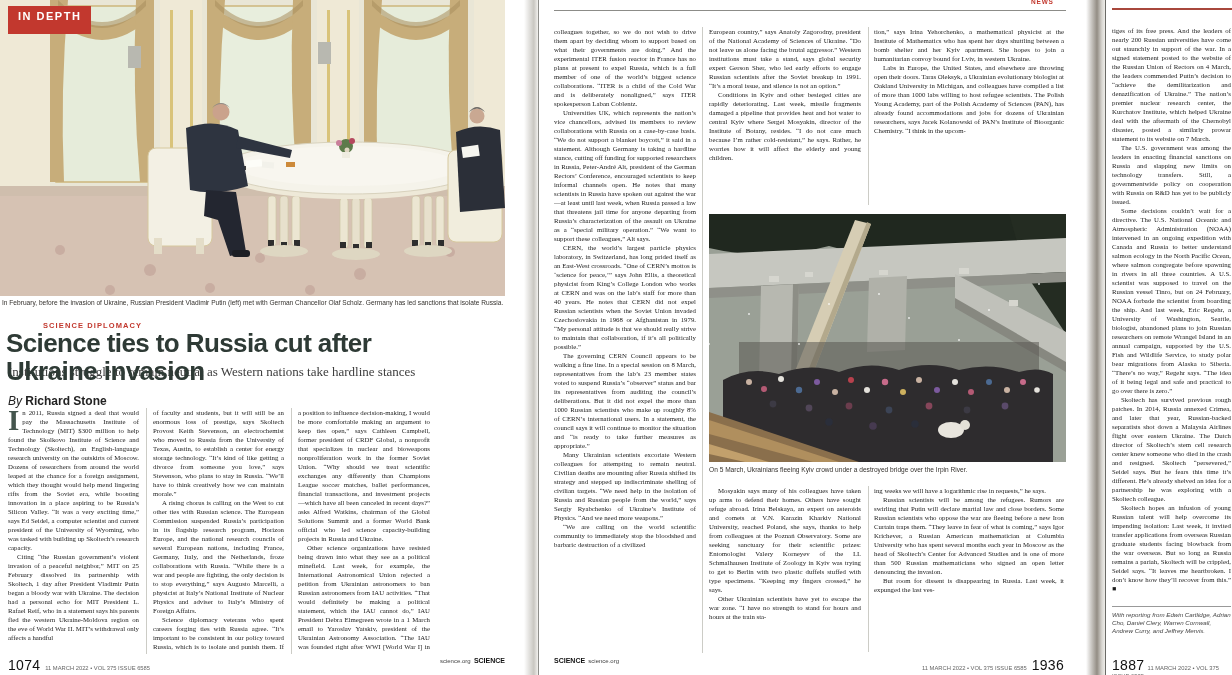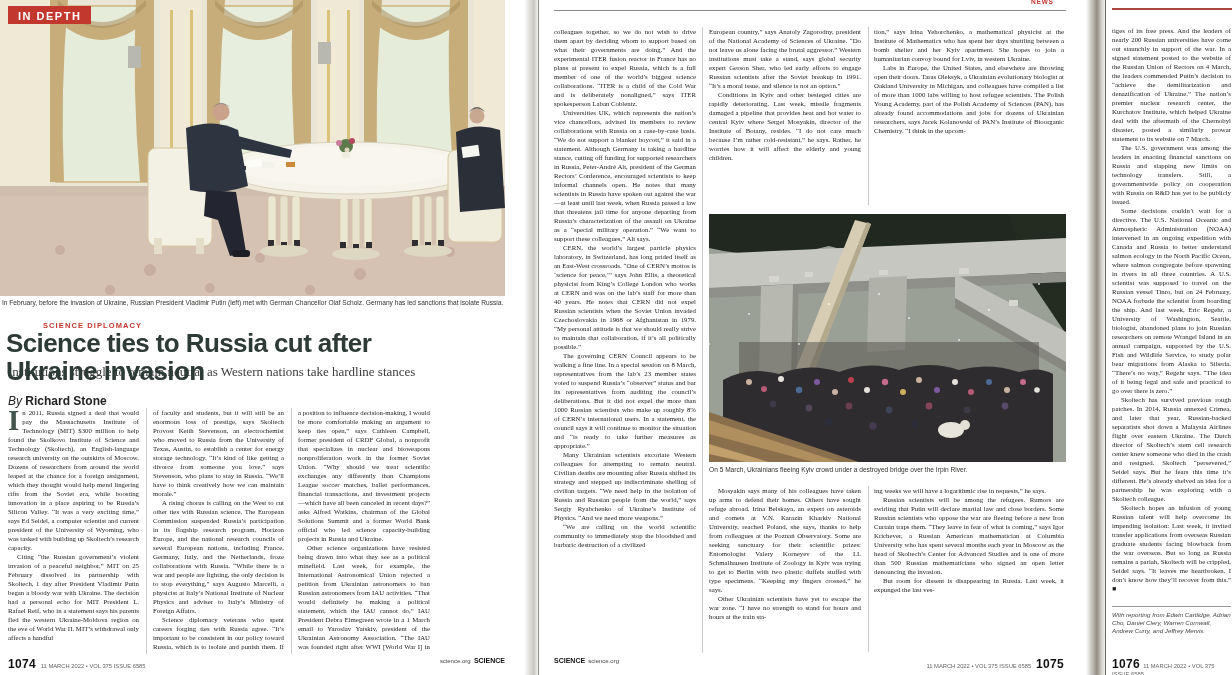--- a/index.html
+++ b/index.html
@@ -1,39 +1,39 @@
 <!DOCTYPE html>
 <html><head>
 <meta charset="utf-8">
 <style>
   html,body{margin:0;padding:0;background:#ffffff;}
   #spread{position:relative;width:1232px;height:675px;background:#ffffff;overflow:hidden;
           font-family:"Liberation Sans",sans-serif;}
   .abs{position:absolute;}
   
   .badge{background:#c2382e;color:#fff;font-weight:bold;font-size:11px;letter-spacing:1.5px;
-         padding:4px 10px 2px 10px;font-family:"Liberation Sans",sans-serif;}
+         padding:4px 10px 12px 10px;font-family:"Liberation Sans",sans-serif;}
   .photo-caption{font-size:6.6px;line-height:8px;color:#35322e;}
   .kicker{font-size:7.5px;font-weight:bold;color:#c2382e;letter-spacing:1.1px;margin-left:35px;}
   .headline{font-size:26px;line-height:28px;font-weight:bold;color:#2e3a35;letter-spacing:-0.6px;}
   .subtitle{font-family:"Liberation Serif",serif;font-size:13px;color:#3d3d3d;}
   .byline{font-size:12px;color:#222;}
   .byline .by{font-style:italic;}
   .byline .name{font-weight:bold;}
   .bodycol{font-family:"Liberation Serif",serif;font-size:6.8px;line-height:9px;color:#1c1c1c;
            text-align:justify;overflow:hidden;}
   .bodycol p{margin:0;}
   .bodycol p + p{text-indent:9px;}
   .bodycol.indent-first p:first-child{text-indent:9px;}
   .lead-p{margin:0;text-align:justify;}
   .dropcap{float:left;font-family:"Liberation Serif",serif;font-weight:bold;font-size:29px;
            line-height:25px;color:#44554d;margin:0 3px 0 0;}
   .colrule{width:1px;background:#ccccc6;}
   .footer{font-size:5.8px;color:#666;}
-  .footer .pg{font-weight:bold;font-size:12px;color:#111;letter-spacing:.3px;}
+  .footer .pg{font-weight:normal;font-size:14px;color:#111;letter-spacing:.3px;}
   .footer .brand{font-weight:bold;font-size:7px;color:#111;}
   .footer .site{font-size:6px;color:#444;}
   .news-label{font-size:6.5px;font-weight:bold;color:#c2382e;letter-spacing:.8px;}
   .pagerule{height:1px;background:#8c8c88;}
   .redrule{height:2px;background:#a8473c;}
   .credit{font-size:6.2px;line-height:8px;font-style:italic;color:#444;text-align:left;}
   .gutter1{background:linear-gradient(to right,rgba(255,255,255,0),#c9c7c1 70%,#f2f1ee);}
   .gutter2{background:linear-gradient(to right,#ffffff,#938d84 55%,#d9d7d2 80%,#f4f3f0);}
   .edgeline{width:1px;background:#8e8e8a;}
 </style>
@@ -330,21 +330,21 @@
         <p>ing weeks we will have a logarithmic rise in requests,” he says.</p>
         <p>Russian scientists will be among the refugees. Rumors are swirling that Putin will declare martial law and close borders. Some Russian scientists who oppose the war are fleeing before a new Iron Curtain traps them. “They leave in fear of what is coming,” says Igor Krichever, a Russian American mathematician at Columbia University who has spent several months each year in Moscow as the head of Skoltech’s Center for Advanced Studies and is one of more than 500 Russian mathematicians who signed an open letter denouncing the invasion.</p>
         <p>But room for dissent is disappearing in Russia. Last week, it expunged the last ves-</p>
       </div>
 
     <div class="abs footer" style="left:15px;top:657px;width:510px;">
       <span class="brand">SCIENCE</span>&nbsp;
       <span class="site">science.org</span>
       <span style="float:right;">
         <span>11 MARCH 2022 • VOL 375 ISSUE 6585</span>&nbsp;&nbsp;
-        <span class="pg">1075</span>
+        <span class="pg">1936</span>
       </span>
     </div>
   </div>
 
   <div class="abs gutter2" style="left:1086px;top:0;width:20px;height:675px;"></div>
   <div class="abs edgeline" style="left:1105px;top:0;height:675px;background:#6a6a66;"></div>
 
   <div class="abs" style="left:1106px;top:0;width:126px;height:675px;background:#fff;">
     <div class="abs redrule" style="left:6px;top:8px;width:120px;"></div>
 
@@ -353,18 +353,18 @@
         <p>The U.S. government was among the leaders in enacting financial sanctions on Russia and slapping new limits on technology transfers. Still, a governmentwide policy on cooperation with Russia on R&amp;D has yet to be publicly issued.</p>
         <p>Some decisions couldn’t wait for a directive. The U.S. National Oceanic and Atmospheric Administration (NOAA) intervened in an ongoing expedition with Canada and Russia to better understand salmon ecology in the North Pacific Ocean, where salmon congregate before spawning in rivers in all three countries. A U.S. scientist was supposed to travel on the Russian vessel Tinro, but on 24 February, NOAA forbade the scientist from boarding the ship. And last week, Eric Regehr, a University of Washington, Seattle, biologist, abandoned plans to join Russian researchers on remote Wrangel Island in an annual campaign, supported by the U.S. Fish and Wildlife Service, to study polar bear migrations from Alaska to Siberia. “There’s no way,” Regehr says. “The idea of it being legal and safe and practical to go over there is zero.”</p>
         <p>Skoltech has survived previous rough patches. In 2014, Russia annexed Crimea, and later that year, Russian-backed separatists shot down a Malaysia Airlines flight over eastern Ukraine. The Dutch director of Skoltech’s stem cell research center knew someone who died in the crash and resigned. Skoltech “persevered,” Seidel says. But he fears this time it’s different. He’s already shelved an idea for a partnership he was exploring with a Skoltech colleague.</p>
         <p>Skoltech hopes an infusion of young Russian talent will help overcome its impending isolation: Last week, it invited transfer applications from overseas Russian graduate students facing blowback from the war overseas. But so long as Russia remains a pariah, Skoltech will be crippled, Seidel says. “It leaves me heartbroken. I don’t know how they’ll recover from this.” ■</p>
       </div>
 
     <div class="abs" style="left:6px;top:606px;width:119px;height:1px;background:#999;"></div>
     <div class="abs credit" style="left:6px;top:611px;width:119px;">With reporting from Edwin Cartlidge, Adrian Cho, Daniel Clery, Warren Cornwall, Andrew Curry, and Jeffrey Mervis.</div>
 
     <div class="abs footer" style="left:6px;top:657px;width:120px;">
-      <span class="pg">1076</span>
+      <span class="pg">1887</span>
       &nbsp;<span>11 MARCH 2022 • VOL 375 ISSUE 6585</span>
     </div>
   </div>
 
 </div>
 
 </body></html>

